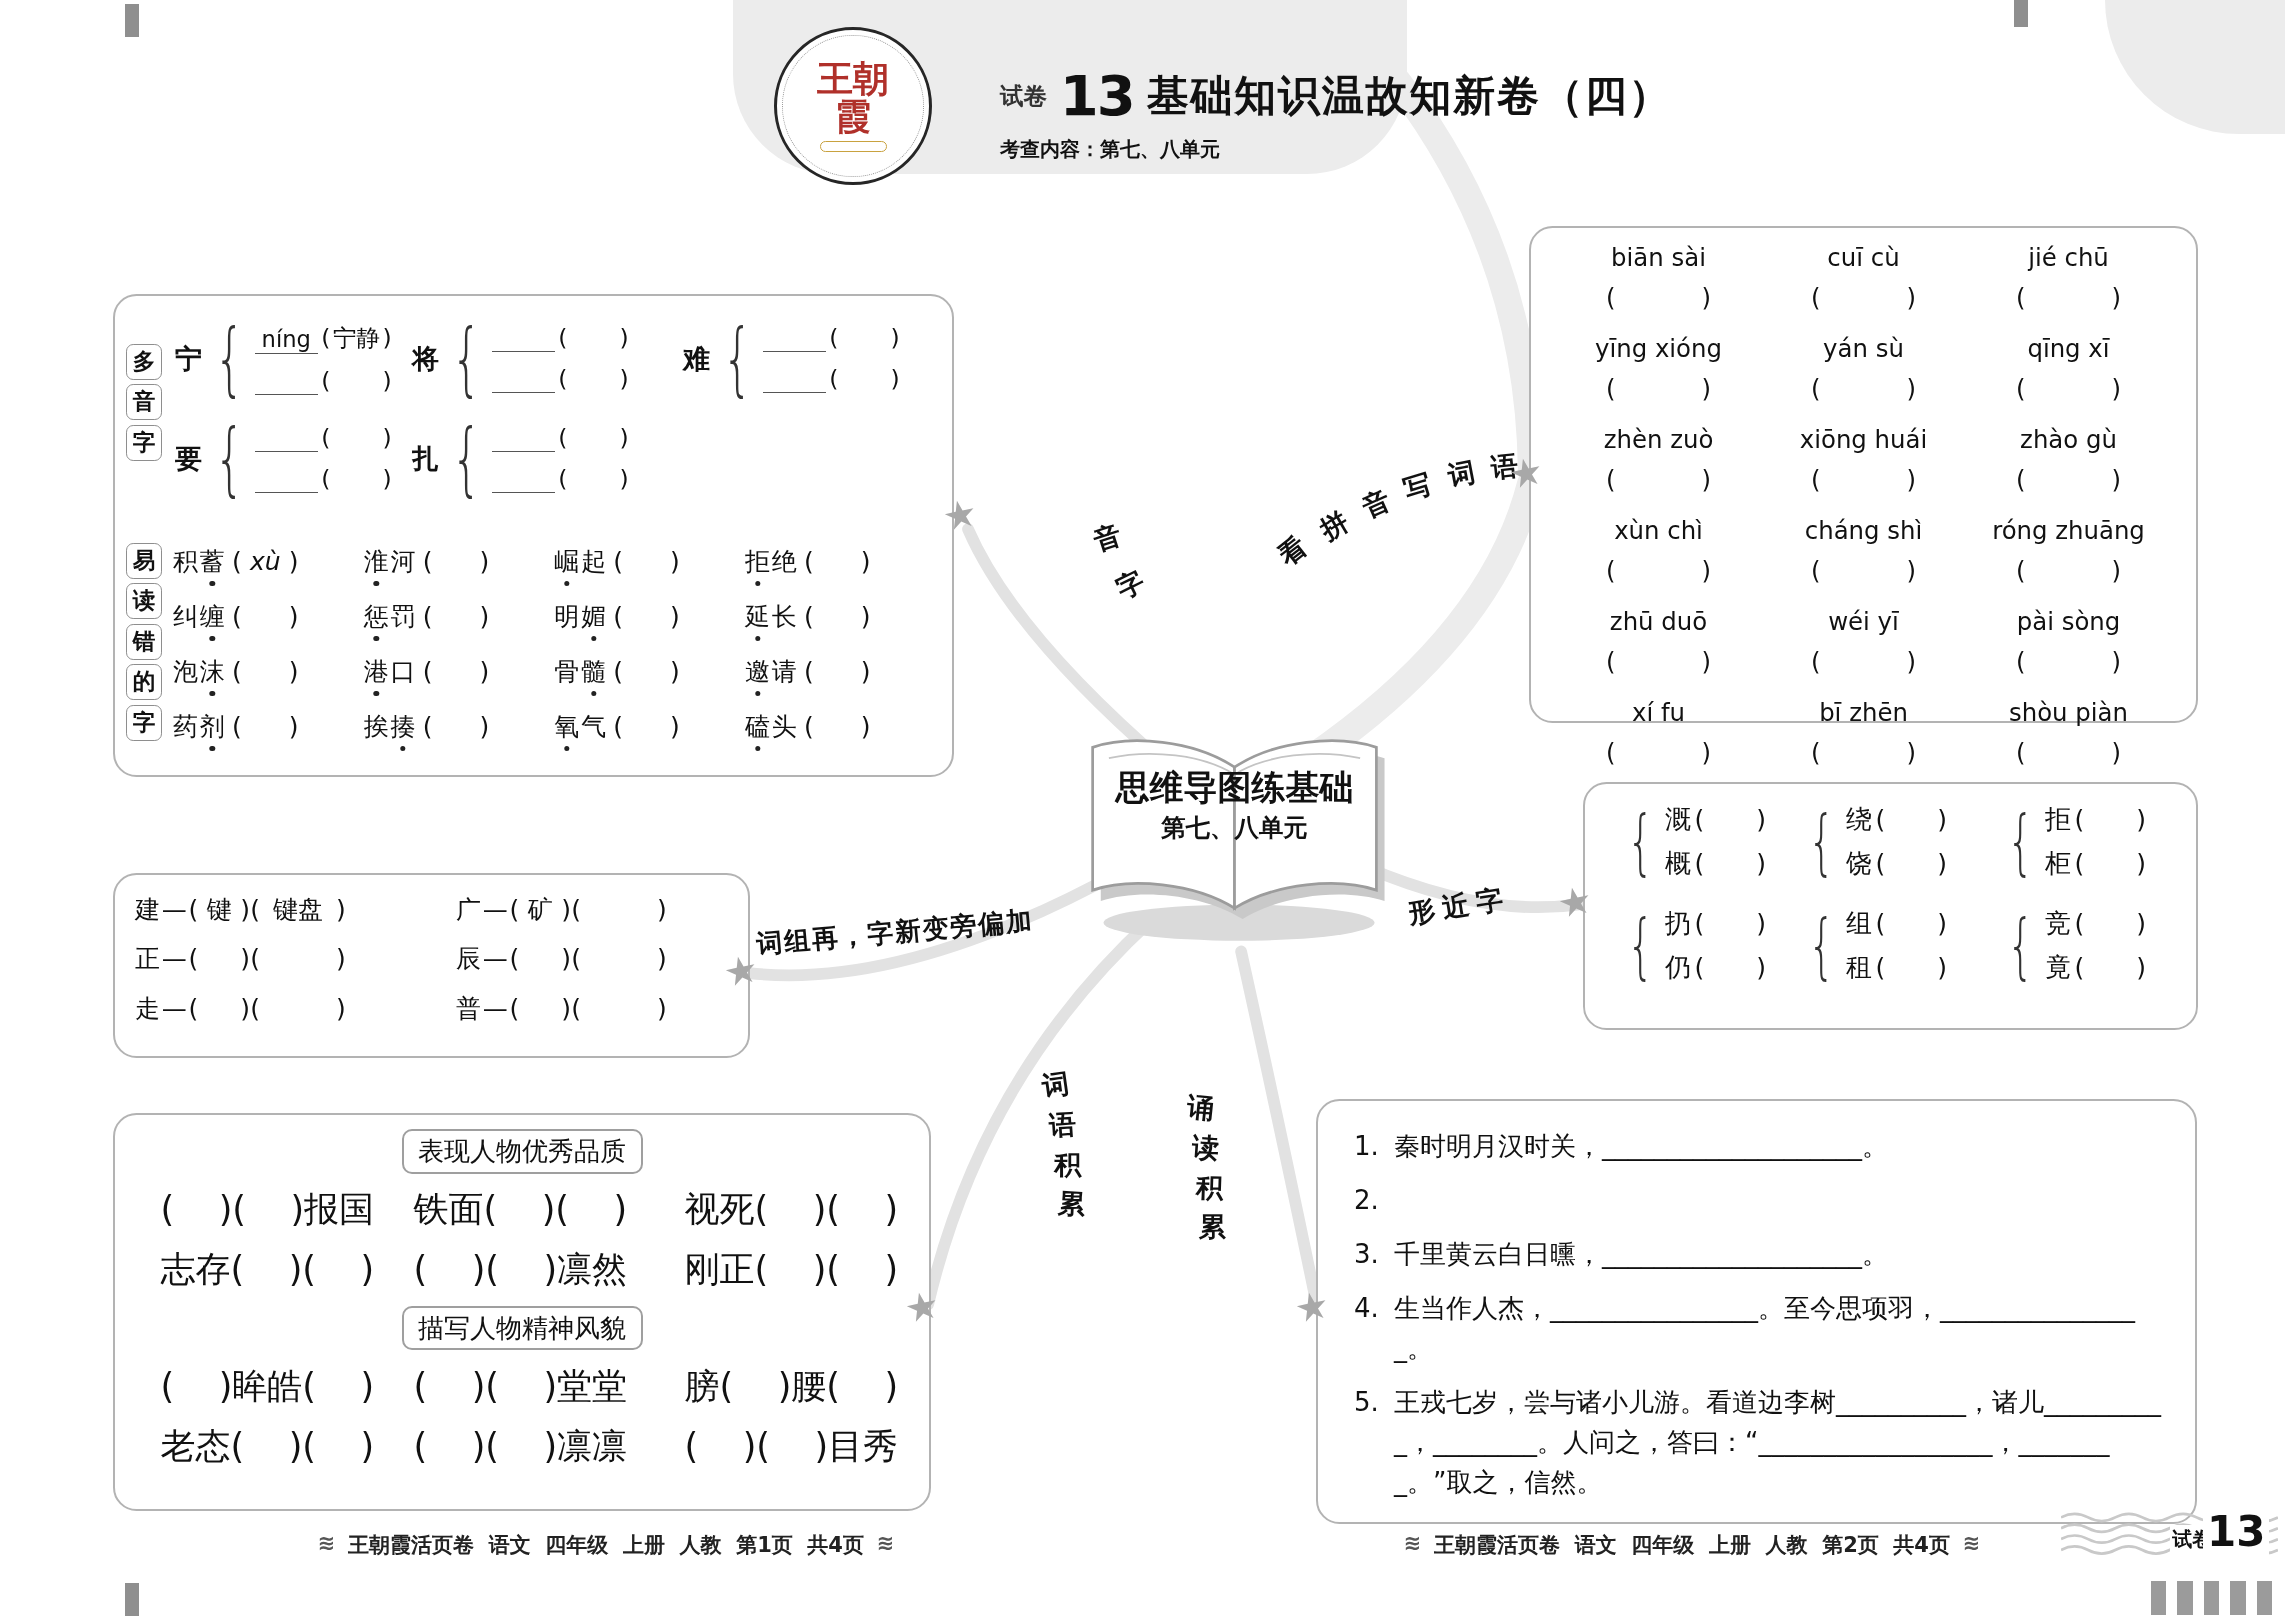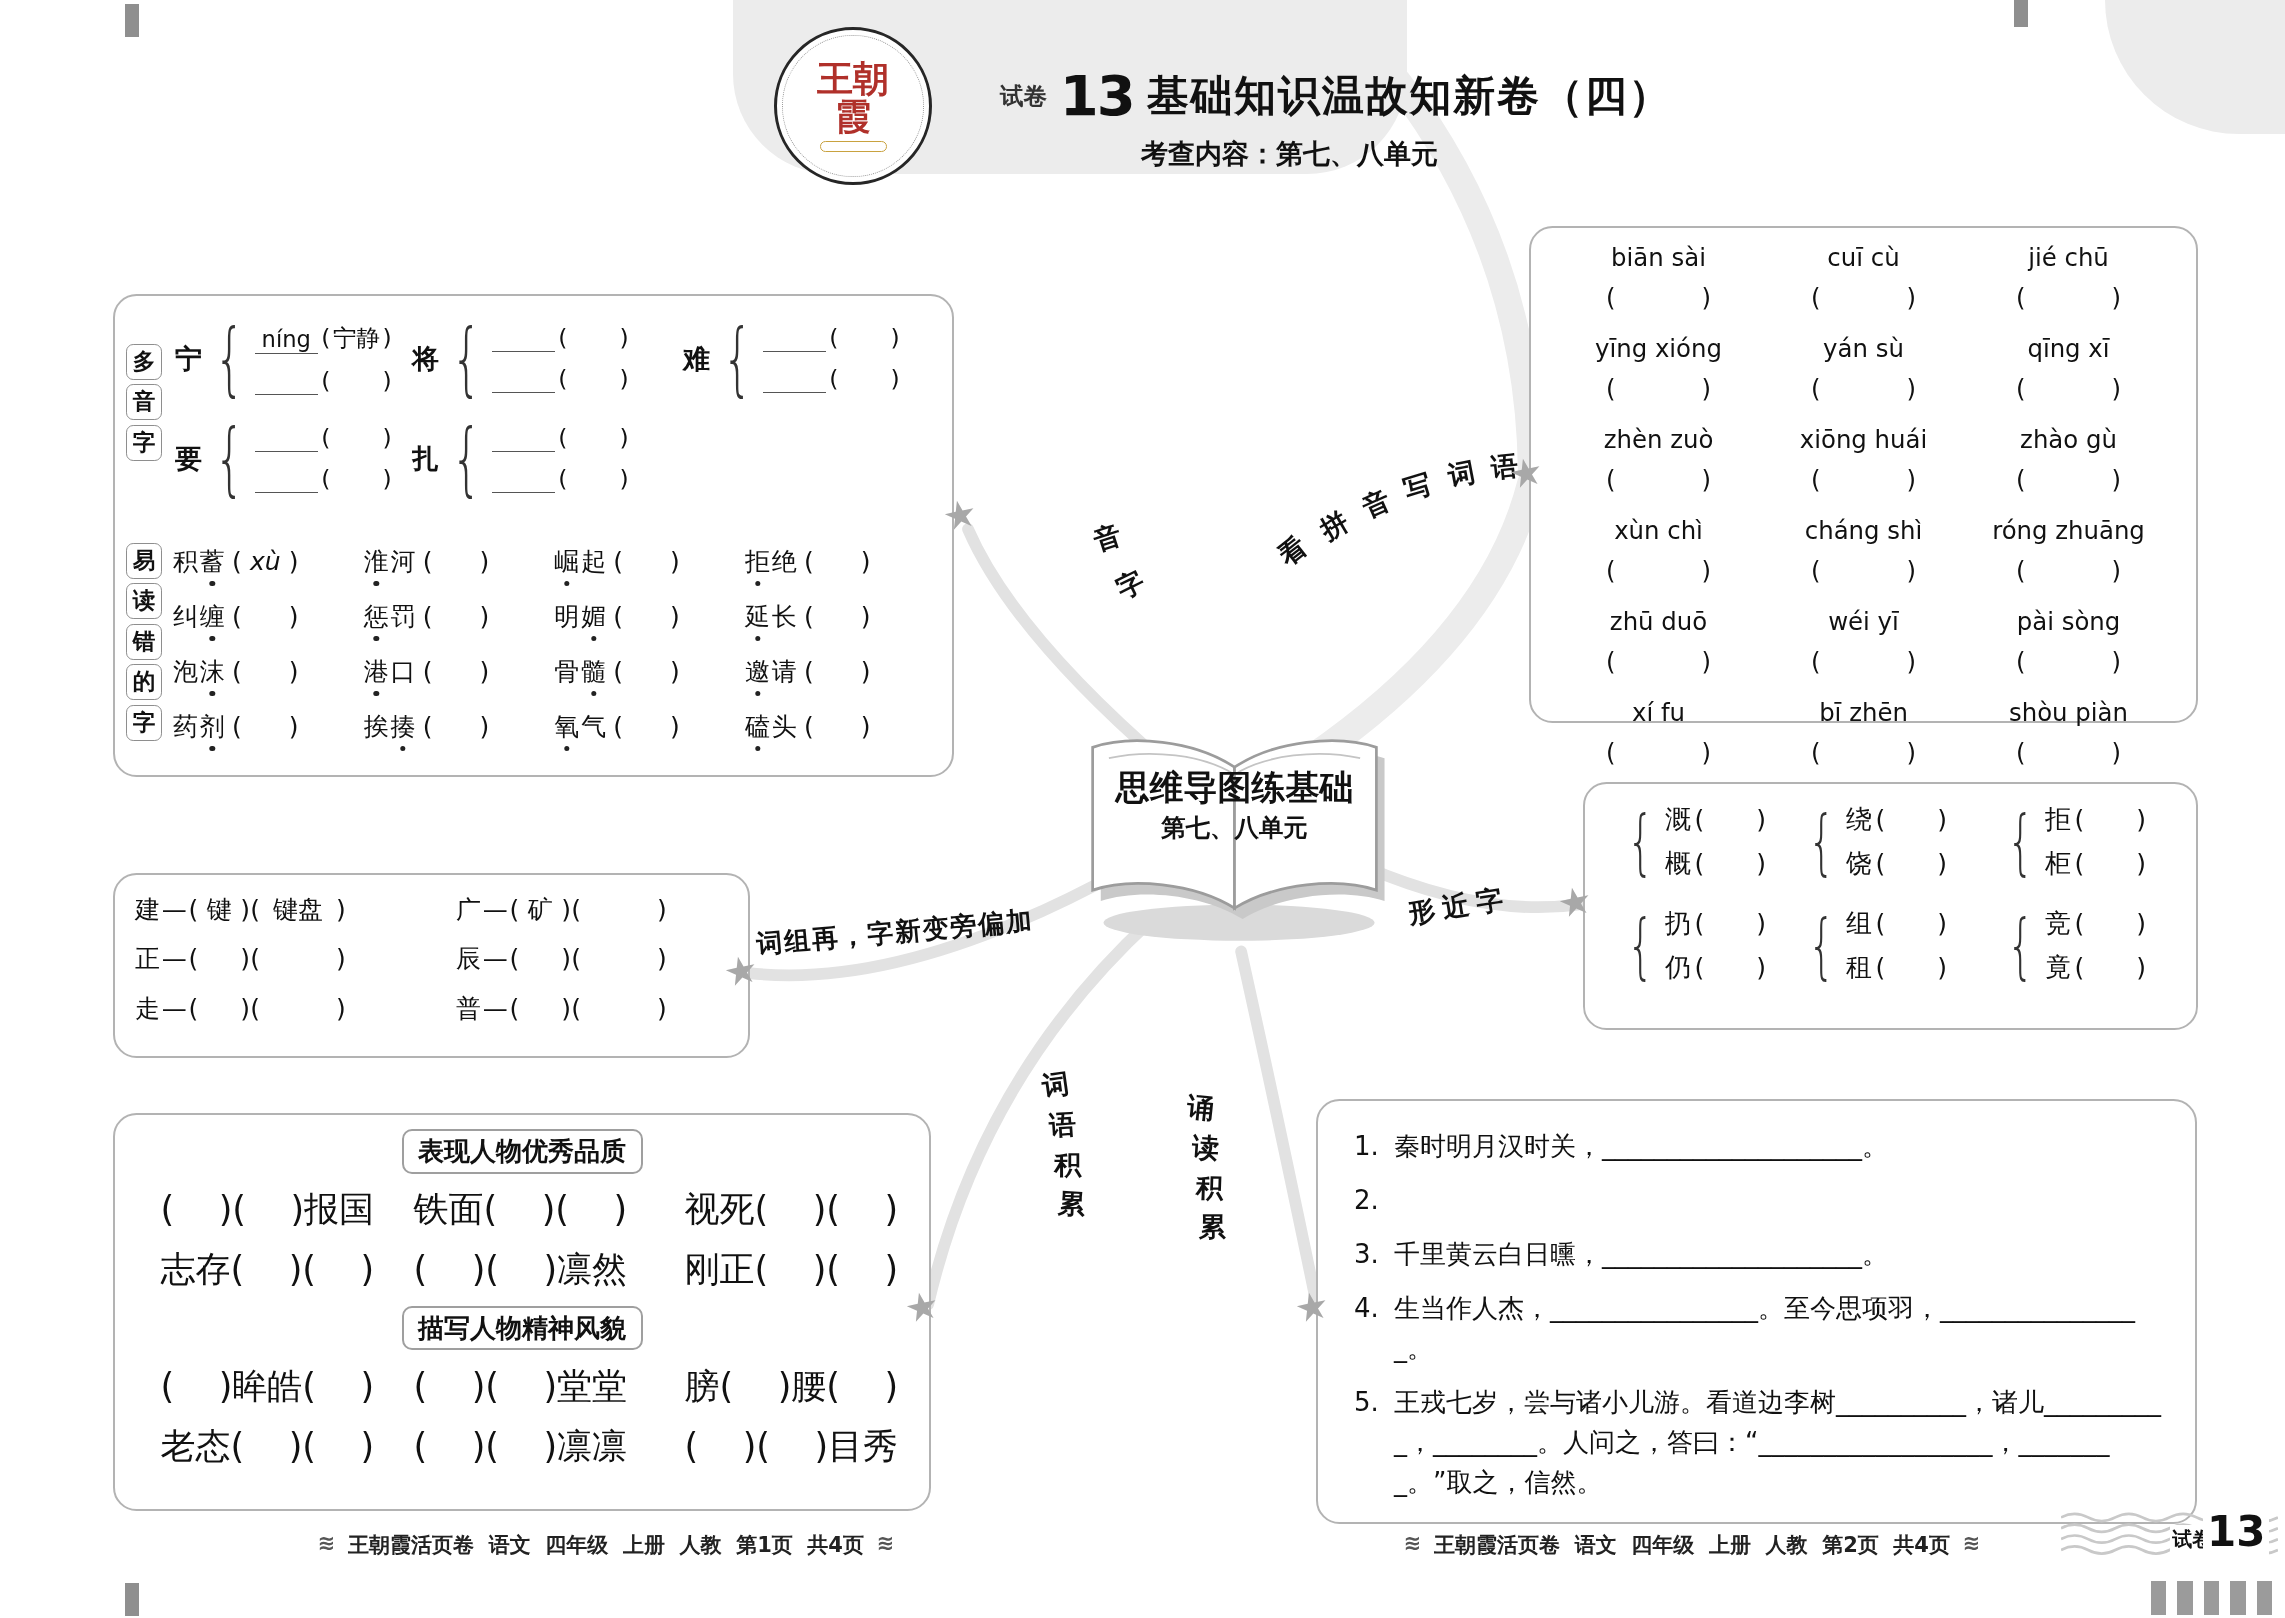--- a/index.html
+++ b/index.html
@@ -27,22 +27,22 @@
         align-items:center;justify-content:center;}
   .logo::before{content:'';position:absolute;inset:5.4px;border:1.8px dotted #9a9a9a;border-radius:50%;}
   .logo-chars{display:flex;flex-wrap:wrap;width:87px;justify-content:center;
               font-family:"DejaVu Serif","Liberation Serif",serif;color:#b0302a;
               font-weight:900;font-size:36px;line-height:1.05;}
   .logo-ribbon{width:65px;height:9px;border:1.8px solid #c9a23f;border-radius:5.4px;margin-top:5.4px;background:#fff;}
   .header-line{position:absolute;left:1000px;top:62px;height:67px;display:flex;align-items:center;gap:12.7px;z-index:2;}
   .paper-label{font-size:23.5px;font-weight:700;color:#333;}
   .paper-number{font-size:56px;font-weight:900;letter-spacing:-1.8px;}
   .paper-title{font-size:42px;font-weight:900;letter-spacing:1.8px;}
-  .header-sub{position:absolute;left:1000px;top:136px;width:579px;text-align:center;
-              font-size:27px;font-weight:700;z-index:2;}
+  .header-sub{position:absolute;left:1000px;top:136px;width:579px;
+              font-size:20px;font-weight:700;z-index:2;}
   .section-title{position:absolute;left:977px;top:215px;width:398px;text-align:center;
                  font-size:34px;font-weight:900;z-index:2;}
   .s-mark{font-weight:900;margin:0 3.6px;}
 
   
   .panel{position:absolute;border:2.7px solid #b3b3b3;border-radius:23.5px;background:#fff;z-index:2;}
   #panel-duoyin{left:113px;top:294px;width:837px;height:479px;}
   #panel-pinyin{left:1529px;top:226px;width:665px;height:493px;}
   #panel-xingjin{left:1583px;top:782px;width:611px;height:244px;}
   #panel-pianpang{left:113px;top:873px;width:633px;height:181px;}
@@ -104,21 +104,21 @@
   .pianpang-grid{position:absolute;left:20px;top:18px;right:18px;display:grid;
                  grid-template-columns:321px 1fr;row-gap:16.3px;}
   .pp-cell{font-size:25px;display:flex;align-items:center;}
   .pp-dash{margin:0 1.8px;}
   .pp-a1{display:inline-block;min-width:42px;text-align:center;}
   .pp-a2{display:inline-block;min-width:76px;text-align:center;}
 
   
   .ciyu-content{position:absolute;inset:9px 22px;}
   .cy-badge{width:max-content;margin:5.4px auto 9px;border:2.7px solid #9f9f9f;border-radius:10px;
-            padding:2.7px 14.5px;font-weight:700;font-size:26px;}
+            padding:2.7px 14.5px;font-weight:400;font-size:26px;}
   .cy-row{display:grid;grid-template-columns:253px 271px 1fr;padding-left:23.5px;margin:12.7px 0;
           font-size:35px;white-space:pre;}
 
   
   .songdu-list{position:absolute;left:36px;right:31px;top:25px;}
   .sd-line{display:flex;font-size:26px;line-height:1.55;margin-bottom:13.6px;}
   .sd-no{flex:none;width:40px;}
   .sd-text{word-break:break-all;}
 
   

